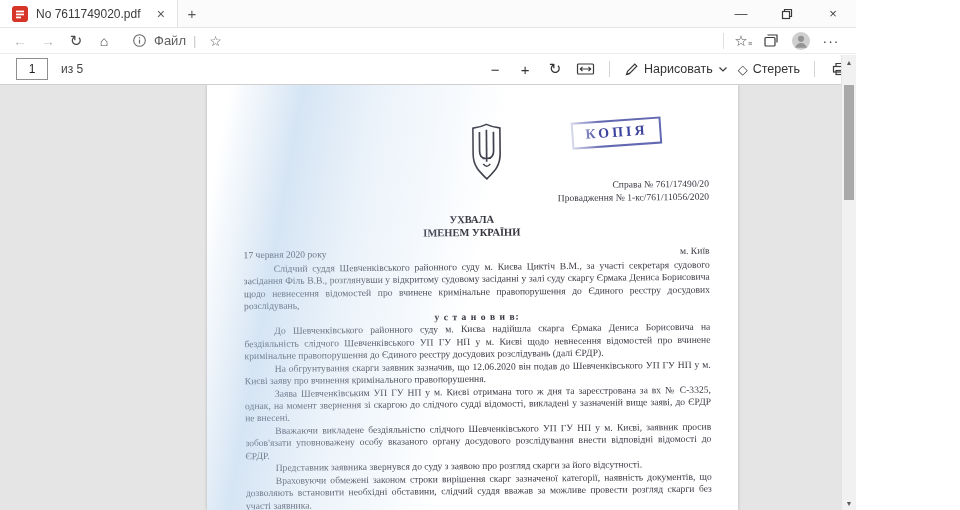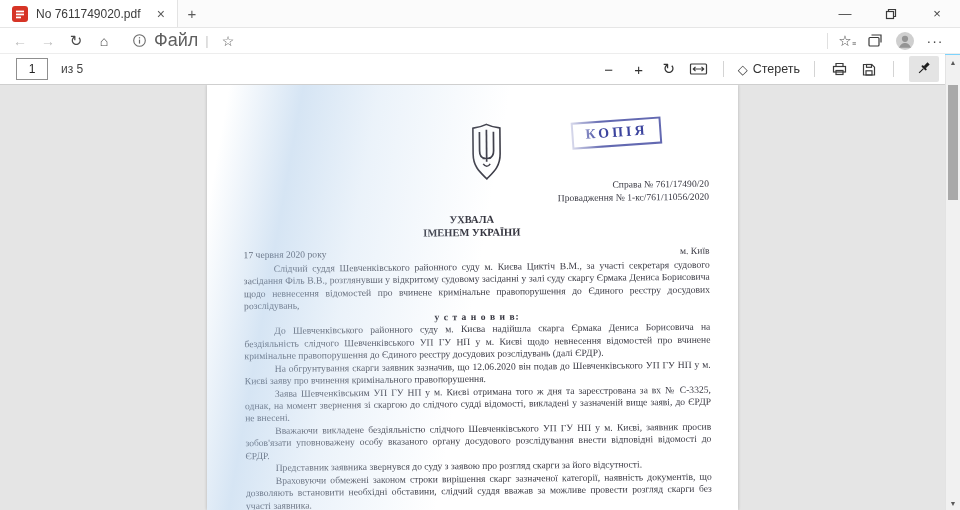--- a/index.html
+++ b/index.html
@@ -1,36 +1,36 @@
 <!DOCTYPE html>
 <html><head>
 <meta charset="utf-8">
 <style>
   * { margin:0; padding:0; box-sizing:border-box; }
   html,body { width:960px; height:510px; overflow:hidden; }
   body { font-family:"Liberation Sans", sans-serif; background:#fff; }
-  .window { position:relative; width:960px; height:510px; background:#7dd3fc; overflow:hidden; }
+  .window { position:relative; width:856px; height:510px; background:#7dd3fc; overflow:hidden; }
 
   
   .tabbar { height:28px; background:#fbfbfb; display:flex; align-items:stretch; border-bottom:1px solid #e6e6e6; }
   .tab { display:flex; align-items:center; gap:8px; width:178px; padding:0 8px 0 12px; background:#fff; border-right:1px solid #e3e3e3; }
   .tab-title { font-size:12px; color:#3b3b3b; white-space:nowrap; overflow:hidden; flex:1; }
   .tab-close { font-size:14px; color:#5a5a5a; padding:0 4px; cursor:default; }
   .newtab { width:28px; display:flex; align-items:center; justify-content:center; font-size:15px; color:#5a5a5a; }
   .win-controls { margin-left:auto; display:flex; }
   .win-btn { width:46px; display:flex; align-items:center; justify-content:center; font-size:13px; color:#444; }
   .win-btn svg { display:block; }
 
   
   .navbar { height:26px; background:#fff; display:flex; align-items:center; padding:0 10px 0 6px; border-bottom:1px solid #ededed; }
   .navicon { width:28px; text-align:center; font-size:14px; color:#4a4a4a; }
   .navicon.disabled { color:#bdbdbd; }
   .navicon.reload { font-size:15px; }
   .addressbar { flex:1; display:flex; align-items:center; gap:7px; padding:0 6px 0 14px; height:24px; }
-  .addr-scheme { font-size:18px; color:#5f5f5f; }
+  .addr-scheme { font-size:13px; color:#5f5f5f; }
   .addr-sep { color:#c9c9c9; font-size:13px; }
   .addr-url { font-size:13.5px; color:#1f1f1f; flex:1; white-space:nowrap; overflow:hidden; }
   .addr-star { font-size:14px; color:#5a5a5a; padding:0 6px; }
   .addr-divider { width:1px; height:16px; background:#e0e0e0; margin:0 2px; }
   .chrome-btn { width:30px; display:flex; align-items:center; justify-content:center; color:#4a4a4a; position:relative; }
   .chrome-btn .mini-lines { position:absolute; right:4px; bottom:3px; font-size:7px; color:#4a4a4a; letter-spacing:0; }
   .more-dots { font-size:14px; color:#4a4a4a; letter-spacing:1px; }
 
   
   .pdftoolbar { height:31px; width:945px; background:#fff; border-bottom:1px solid #cfcfcf; display:flex; align-items:center; padding:0 6px 0 16px; }
@@ -143,20 +143,30 @@
       <div class="tb-btn glyph">+</div>
       <div class="tb-btn glyph">↻</div>
       <div class="tb-btn">
         <svg width="19" height="14">
             <rect x="1.5" y="2" width="16" height="10" rx="1" class="st"></rect>
             <path d="M4.5 7 H14.5 M6.5 4.8 L4.3 7 L6.5 9.2 M12.5 4.8 L14.7 7 L12.5 9.2" class="st"></path>
           </svg>
       </div>
       <div class="tb-sep"></div>
       <div class="tb-btn">
+        <svg width="15" height="15">
+            <path d="M2.5 12.5 L3.6 9.4 L10.8 2.2 L12.8 4.2 L5.6 11.4 Z" class="st"></path>
+            <path d="M2.5 12.5 L5.6 11.4" class="st"></path>
+          </svg>
+        <span class="tb-label">Нарисовать</span>
+        <svg width="10" height="7">
+            <path d="M1.5 1.5 L5 5 L8.5 1.5" class="st"></path>
+          </svg>
+      </div>
+      <div class="tb-btn">
         <span class="eraser-glyph">◇</span>
         <span class="tb-label">Стереть</span>
       </div>
       <div class="tb-sep"></div>
       <div class="tb-btn">
         <svg width="17" height="16">
             <path d="M5 5.5 V2.5 H12 V5.5" class="st"></path>
             <rect x="2.5" y="5.5" width="12" height="5.5" class="st"></rect>
             <rect x="5" y="9.5" width="7" height="4" class="st"></rect>
           </svg>

